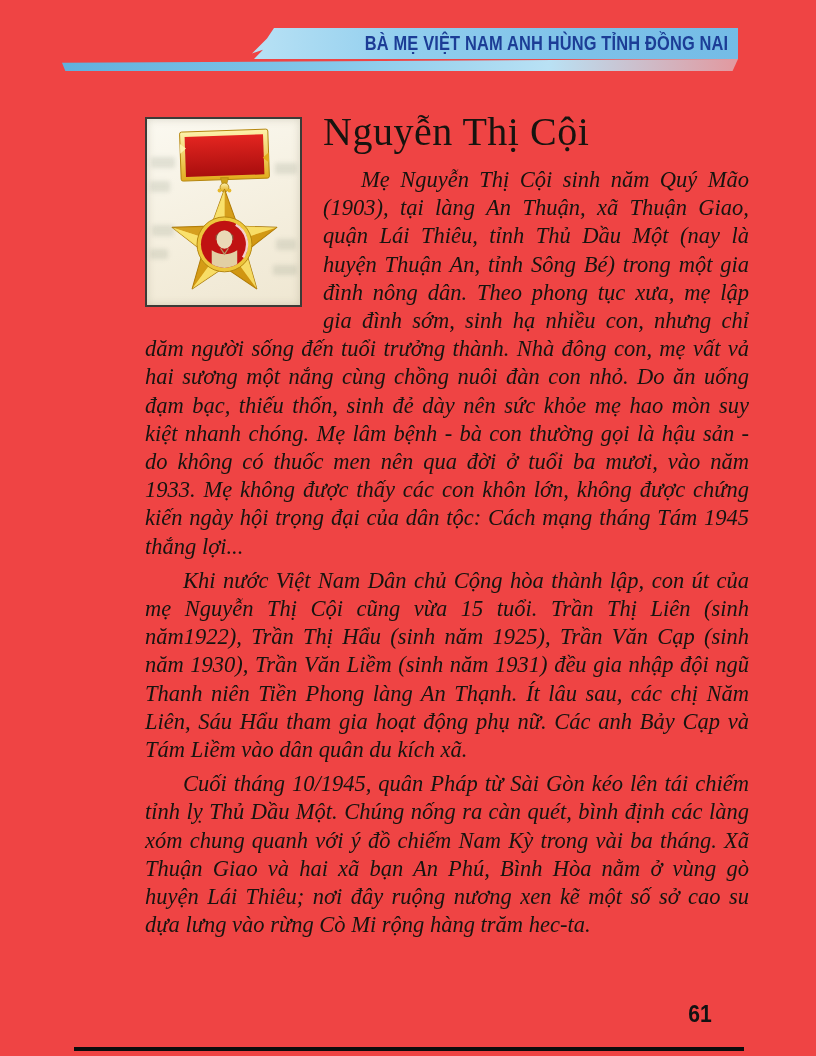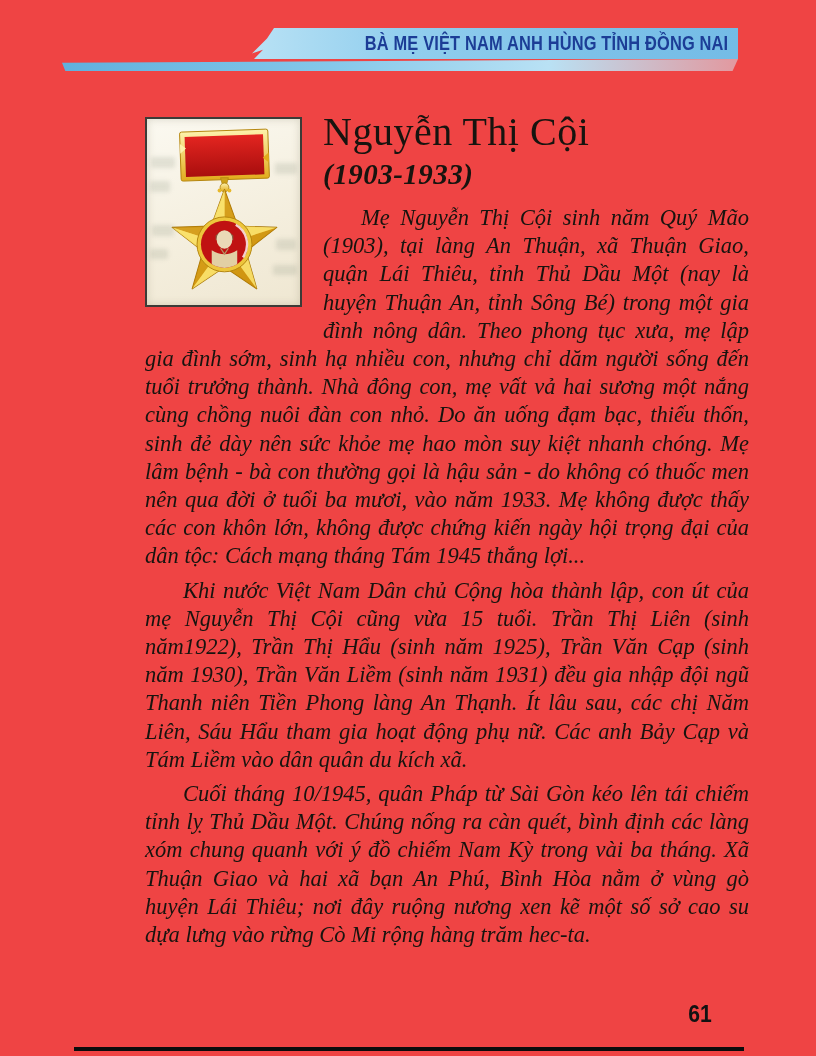--- a/index.html
+++ b/index.html
@@ -137,21 +137,20 @@
         <g clip-path="url(#discClip)">
           <path d="M70 117 Q79 107 88 117 L88 122 Q79 113 70 122 Z" fill="#7c6a48" opacity=".85"></path>
           <ellipse cx="79" cy="121" rx="8" ry="9.5" fill="#ead9b6"></ellipse>
           <path d="M66 132 Q79 140 92 132 L92 150 L66 150 Z" fill="#e2cfa4"></path>
           <path d="M75 130 L79 136 L83 130" fill="none" stroke="#b59a68" stroke-width="1.2"></path>
         </g>
       </svg>
     </div>
 
     <h1 class="title">Nguyễn Thị Cội</h1>
-    <div class="years">(1903-1933)</div>
 
     <p class="first">Mẹ Nguyễn Thị Cội sinh năm Quý Mão (1903), tại làng An Thuận, xã Thuận Giao, quận Lái Thiêu, tỉnh Thủ Dầu Một (nay là huyện Thuận An, tỉnh Sông Bé) trong một gia đình nông dân. Theo phong tục xưa, mẹ lập gia đình sớm, sinh hạ nhiều con, nhưng chỉ dăm người sống đến tuổi trưởng thành. Nhà đông con, mẹ vất vả hai sương một nắng cùng chồng nuôi đàn con nhỏ. Do ăn uống đạm bạc, thiếu thốn, sinh đẻ dày nên sức khỏe mẹ hao mòn suy kiệt nhanh chóng. Mẹ lâm bệnh - bà con thường gọi là hậu sản - do không có thuốc men nên qua đời ở tuổi ba mươi, vào năm 1933. Mẹ không được thấy các con khôn lớn, không được chứng kiến ngày hội trọng đại của dân tộc: Cách mạng tháng Tám 1945 thắng lợi...</p>
     <p>Khi nước Việt Nam Dân chủ Cộng hòa thành lập, con út của mẹ Nguyễn Thị Cội cũng vừa 15 tuổi. Trần Thị Liên (sinh năm1922), Trần Thị Hẩu (sinh năm 1925), Trần Văn Cạp (sinh năm 1930), Trần Văn Liềm (sinh năm 1931) đều gia nhập đội ngũ Thanh niên Tiền Phong làng An Thạnh. Ít lâu sau, các chị Năm Liên, Sáu Hẩu tham gia hoạt động phụ nữ. Các anh Bảy Cạp và Tám Liềm vào dân quân du kích xã.</p>
     <p>Cuối tháng 10/1945, quân Pháp từ Sài Gòn kéo lên tái chiếm tỉnh lỵ Thủ Dầu Một. Chúng nống ra càn quét, bình định các làng xóm chung quanh với ý đồ chiếm Nam Kỳ trong vài ba tháng. Xã Thuận Giao và hai xã bạn An Phú, Bình Hòa nằm ở vùng gò huyện Lái Thiêu; nơi đây ruộng nương xen kẽ một số sở cao su dựa lưng vào rừng Cò Mi rộng hàng trăm hec-ta.</p>
   </div>
 
   <div class="page-number">61</div>
   <div class="bottom-rule"></div>
 
 </div>

